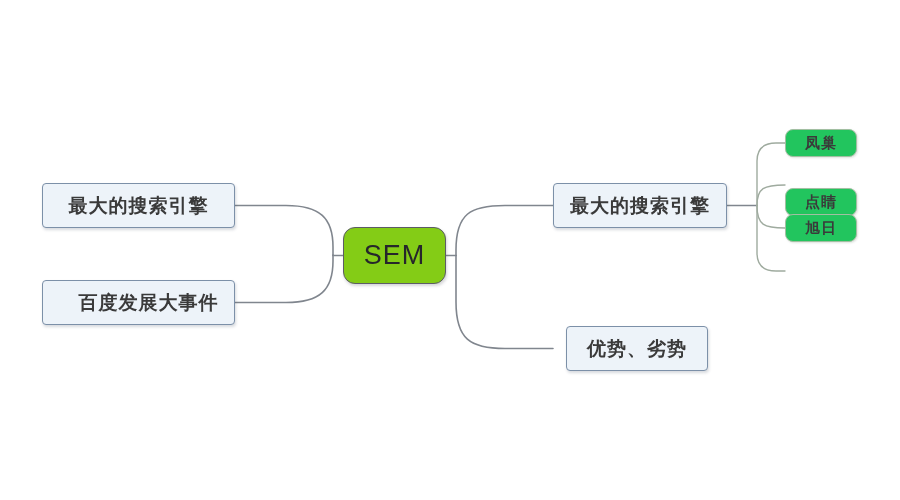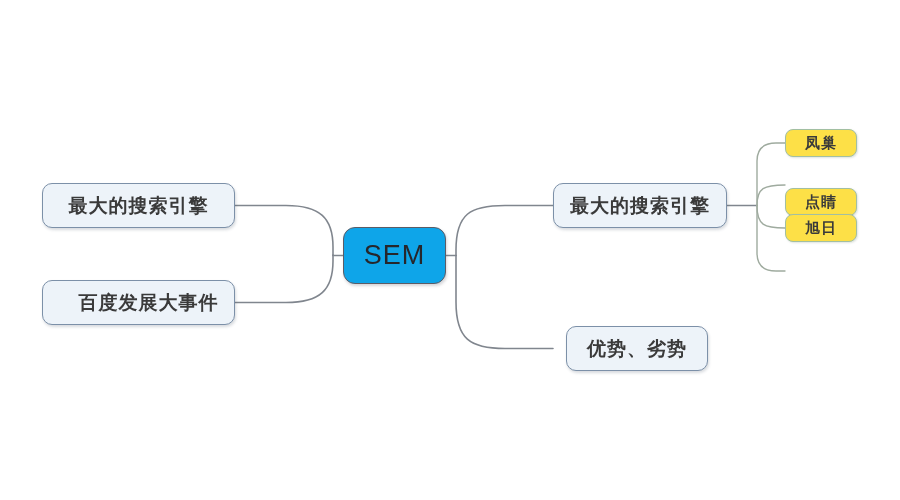--- a/index.html
+++ b/index.html
@@ -25,44 +25,44 @@
     display: flex;
     align-items: center;
     justify-content: center;
     box-sizing: border-box;
     cursor: pointer;
     color: #3a3a3a;
     white-space: nowrap;
   }
   .node-root {
     left: 343px; top: 227px; width: 103px; height: 57px;
-    background: #0ea5e9;
+    background: #84cc16;
     border: 1.6px solid #5c5c66;
     border-radius: 12px;
     box-shadow: 1px 2px 3px rgba(70,70,80,0.22);
     font-size: 27px;
     letter-spacing: 1px;
     color: #26262b;
   }
   .node-branch {
     background: #edf3f9;
     border: 1.5px solid #7c90a8;
-    border-radius: 10px;
+    border-radius: 4px;
     box-shadow: 1px 2px 3px rgba(60,75,95,0.20);
     font-size: 19px;
     font-weight: 600;
     letter-spacing: 1px;
   }
   .node-branch.left-top    { left: 42px;  top: 183px; width: 193px; height: 45px; }
   .node-branch.left-bottom { left: 42px;  top: 280px; width: 193px; height: 45px; padding-left: 20px; }
   .node-branch.right-top   { left: 553px; top: 183px; width: 174px; height: 45px; }
   .node-branch.right-bottom{ left: 566px; top: 326px; width: 142px; height: 45px; }
   .node-child {
     left: 785px; width: 72px; height: 28px;
-    background: #fde047;
+    background: #22c55e;
     border: 1.3px solid #a2bfa2;
     border-radius: 8px;
     box-shadow: 1px 1px 2px rgba(80,100,80,0.18);
     font-size: 15px;
     font-weight: 600;
     letter-spacing: 1px;
   }
   .node-child.c0 { top: 129px; }
   .node-child.c1 { top: 188px; }
   .node-child.c2 { top: 214px; align-items: center; }

